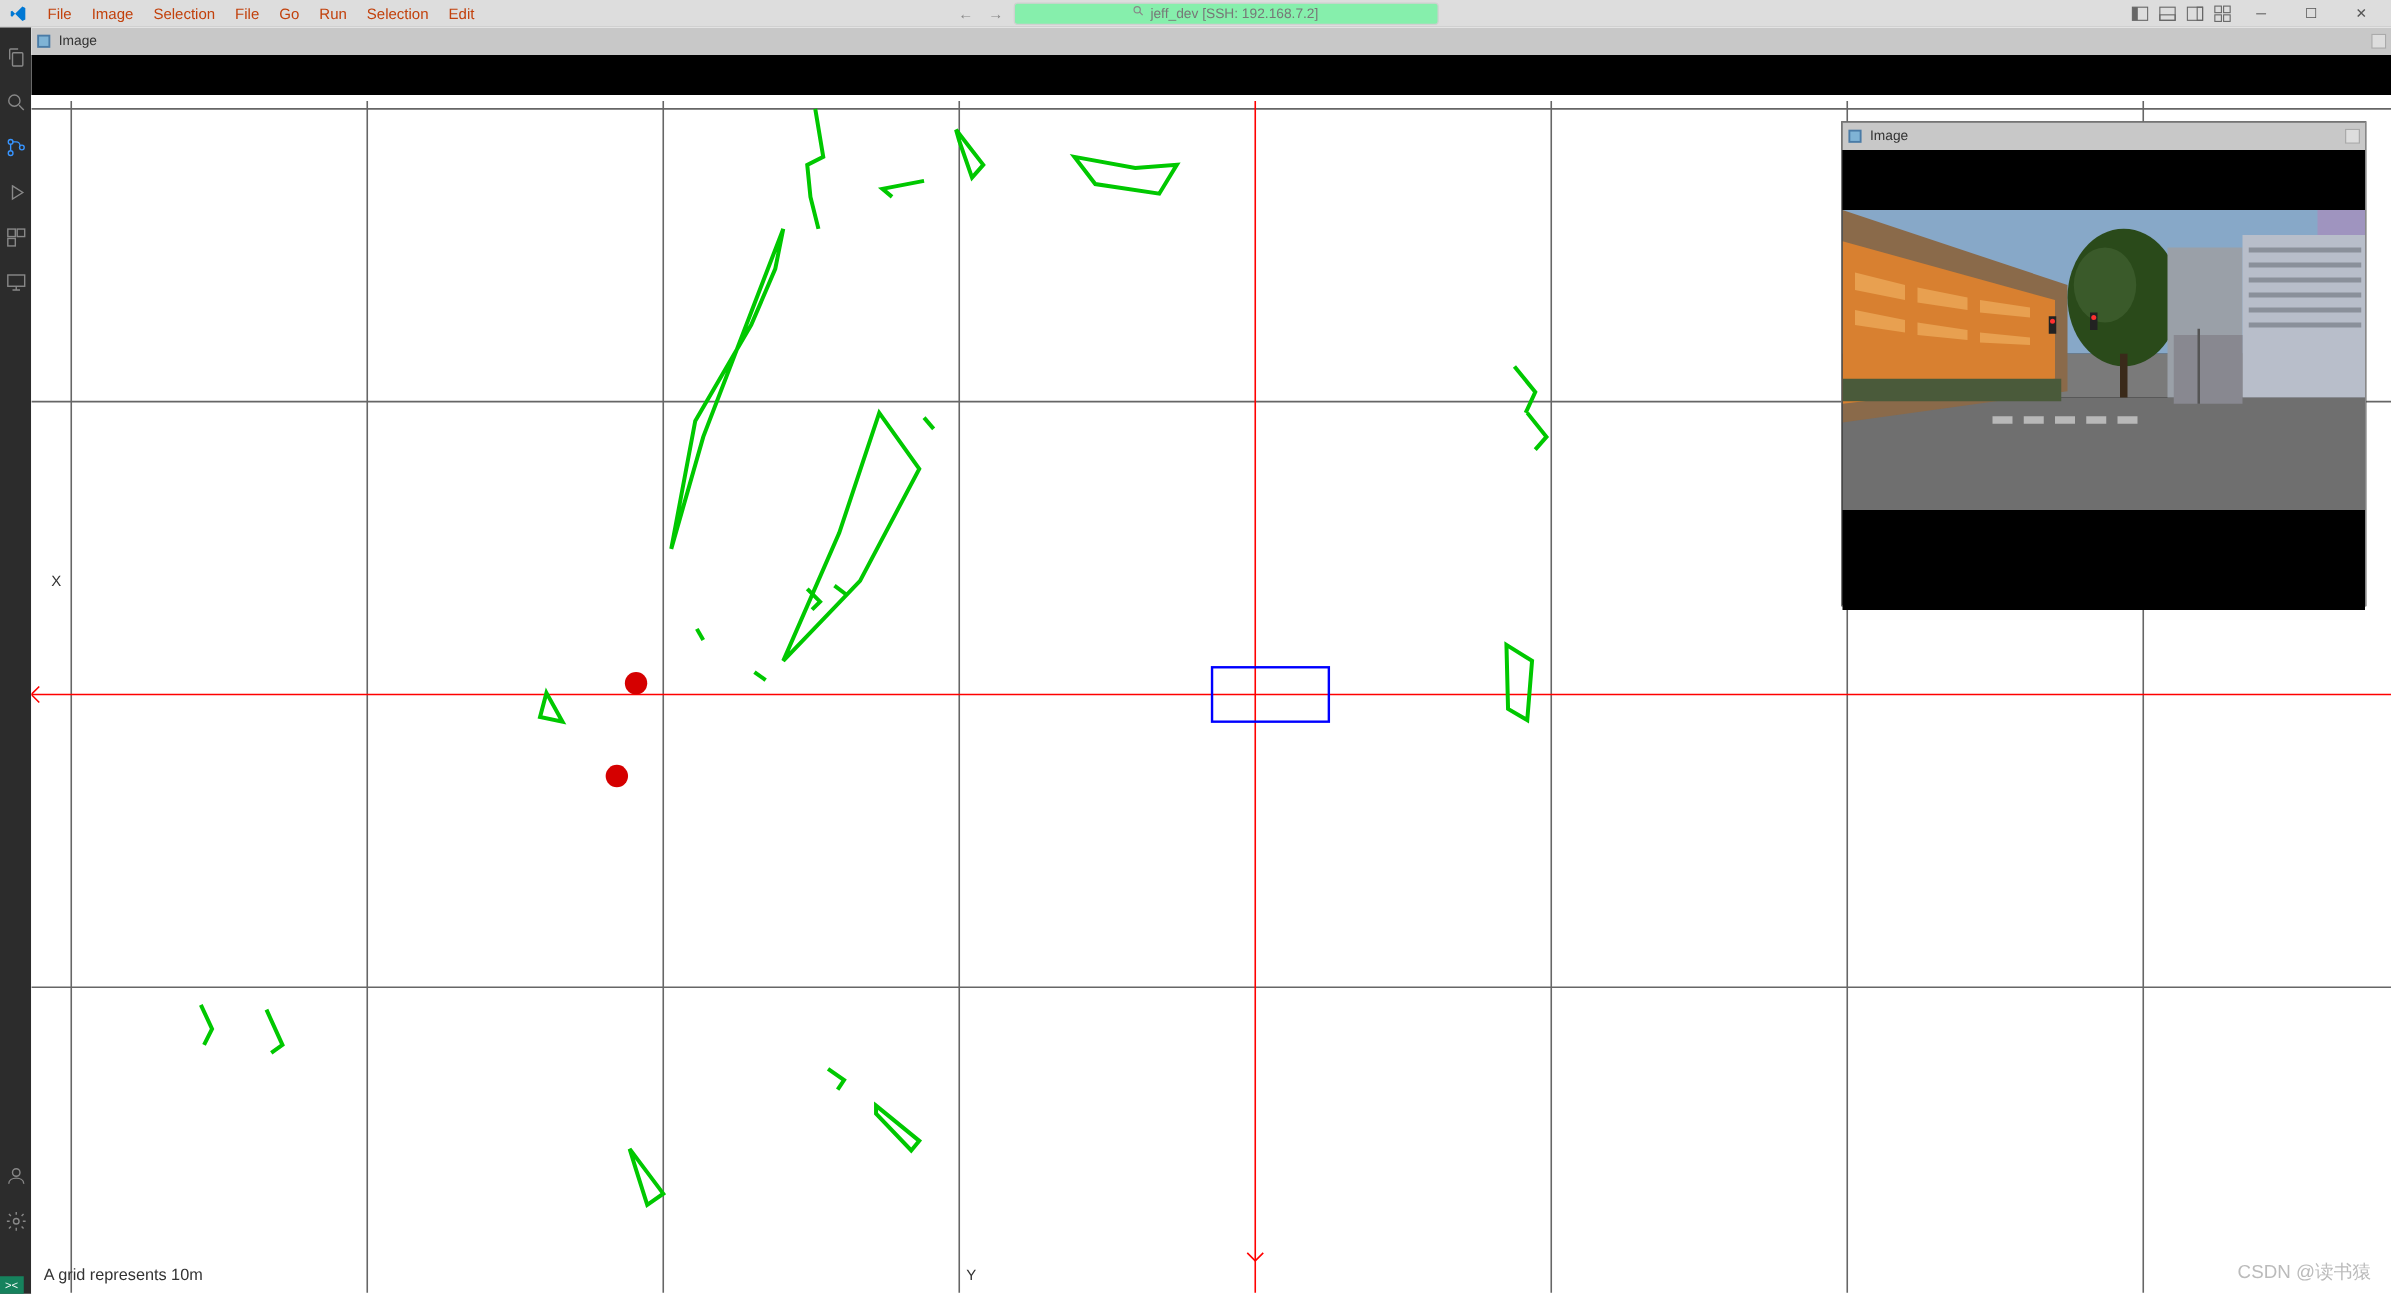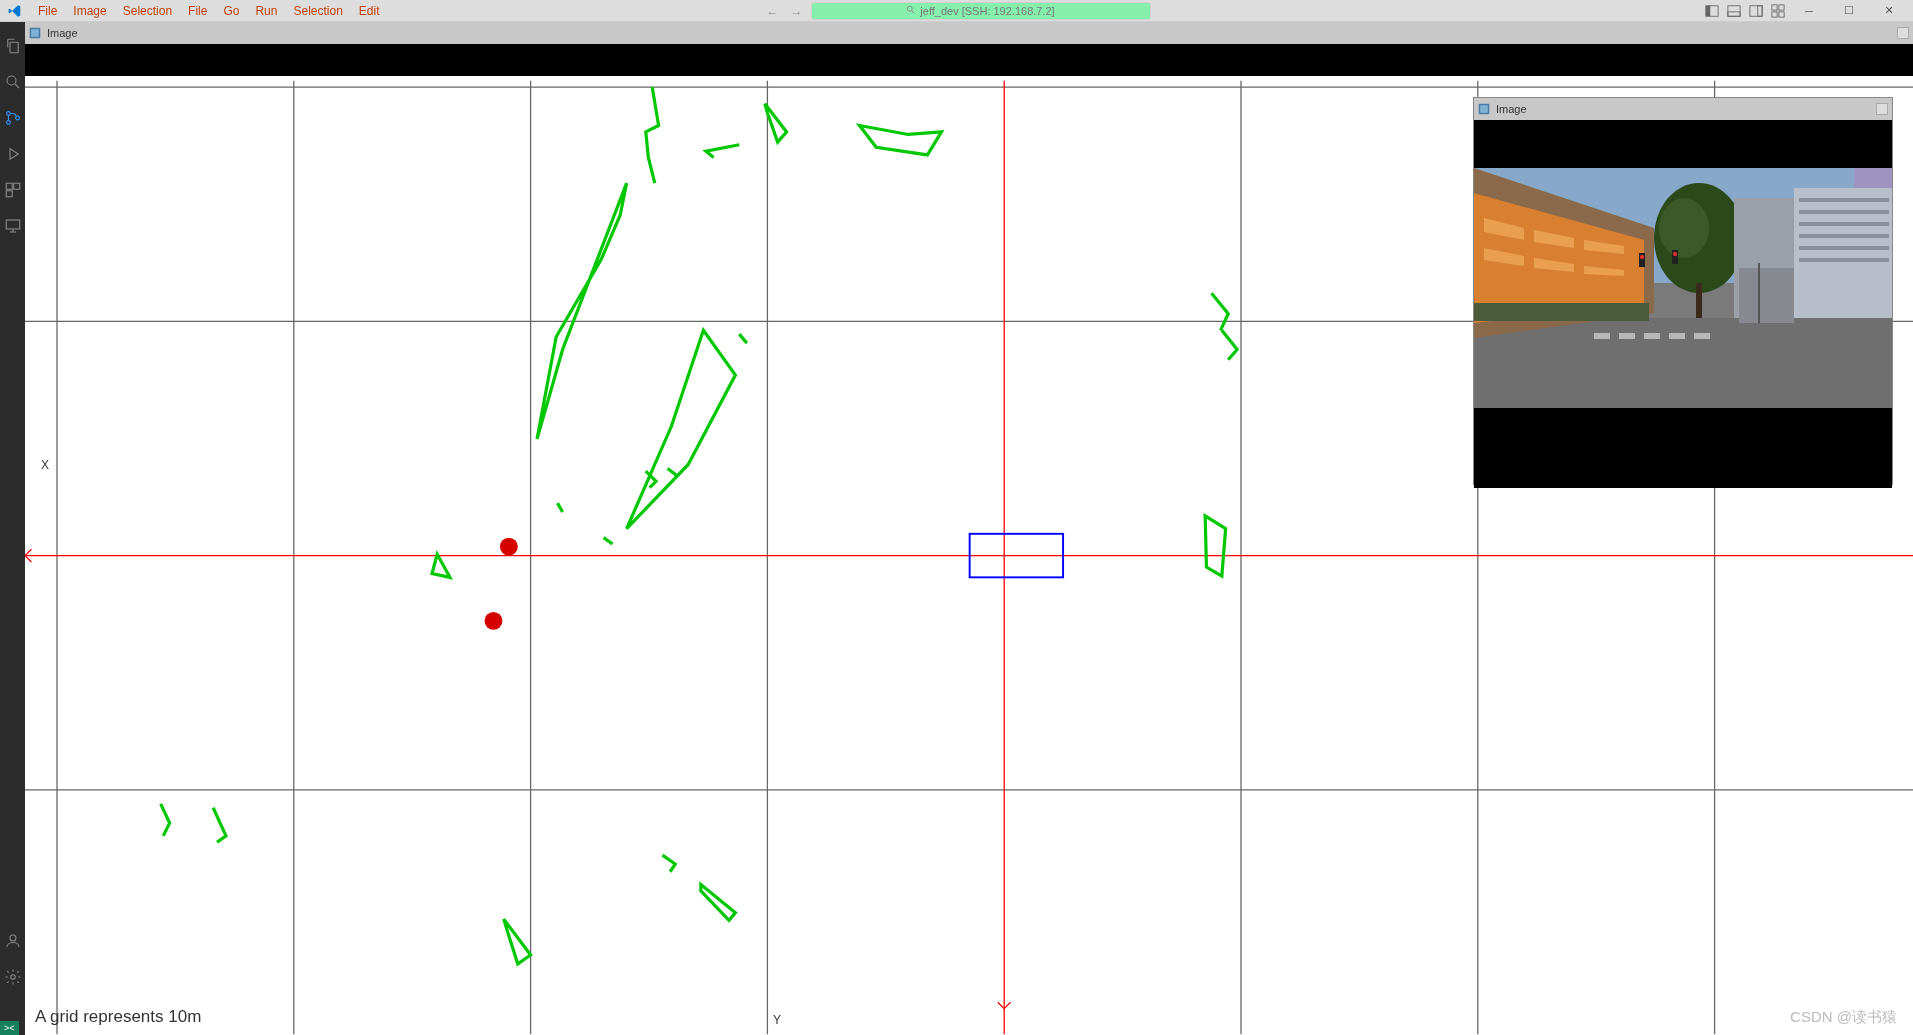--- a/index.html
+++ b/index.html
@@ -243,21 +243,21 @@
       position: absolute;
       font-size: 12px;
       color: #333;
       font-family: Arial;
     }
     
     .grid-info {
       position: absolute;
       bottom: 12px;
       left: 10px;
-      font-size: 17px;
+      font-size: 13px;
       color: #333;
       font-family: Arial;
     }
     
     .watermark {
       position: absolute;
       bottom: 8px;
       right: 16px;
       font-size: 15px;
       color: #bbb;

